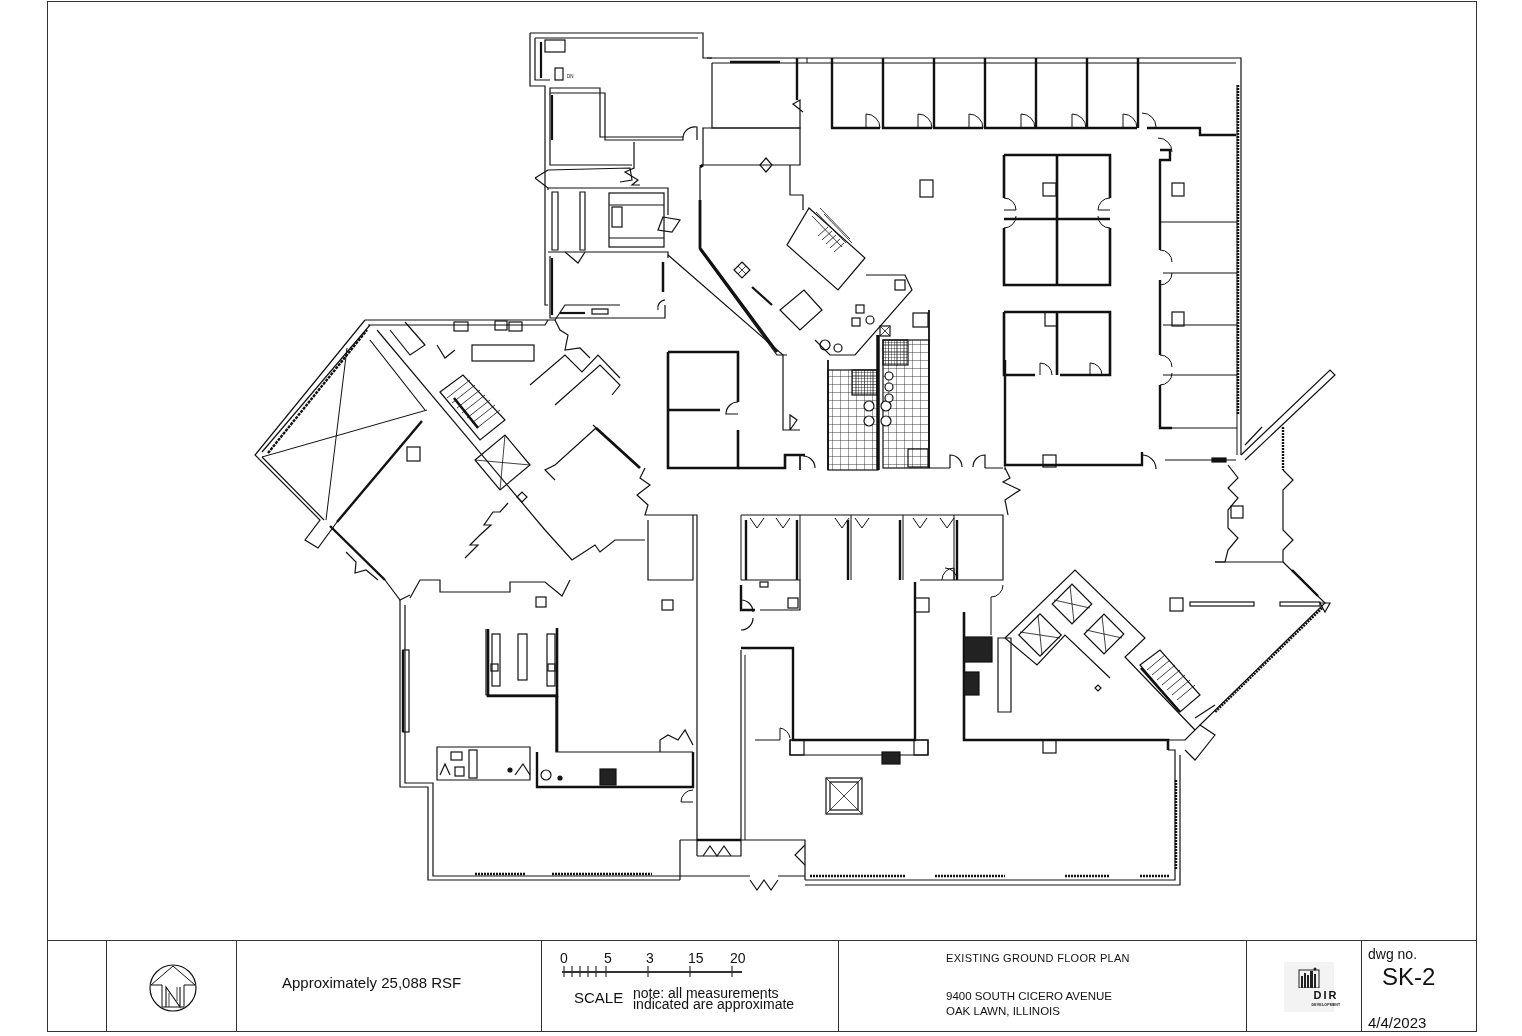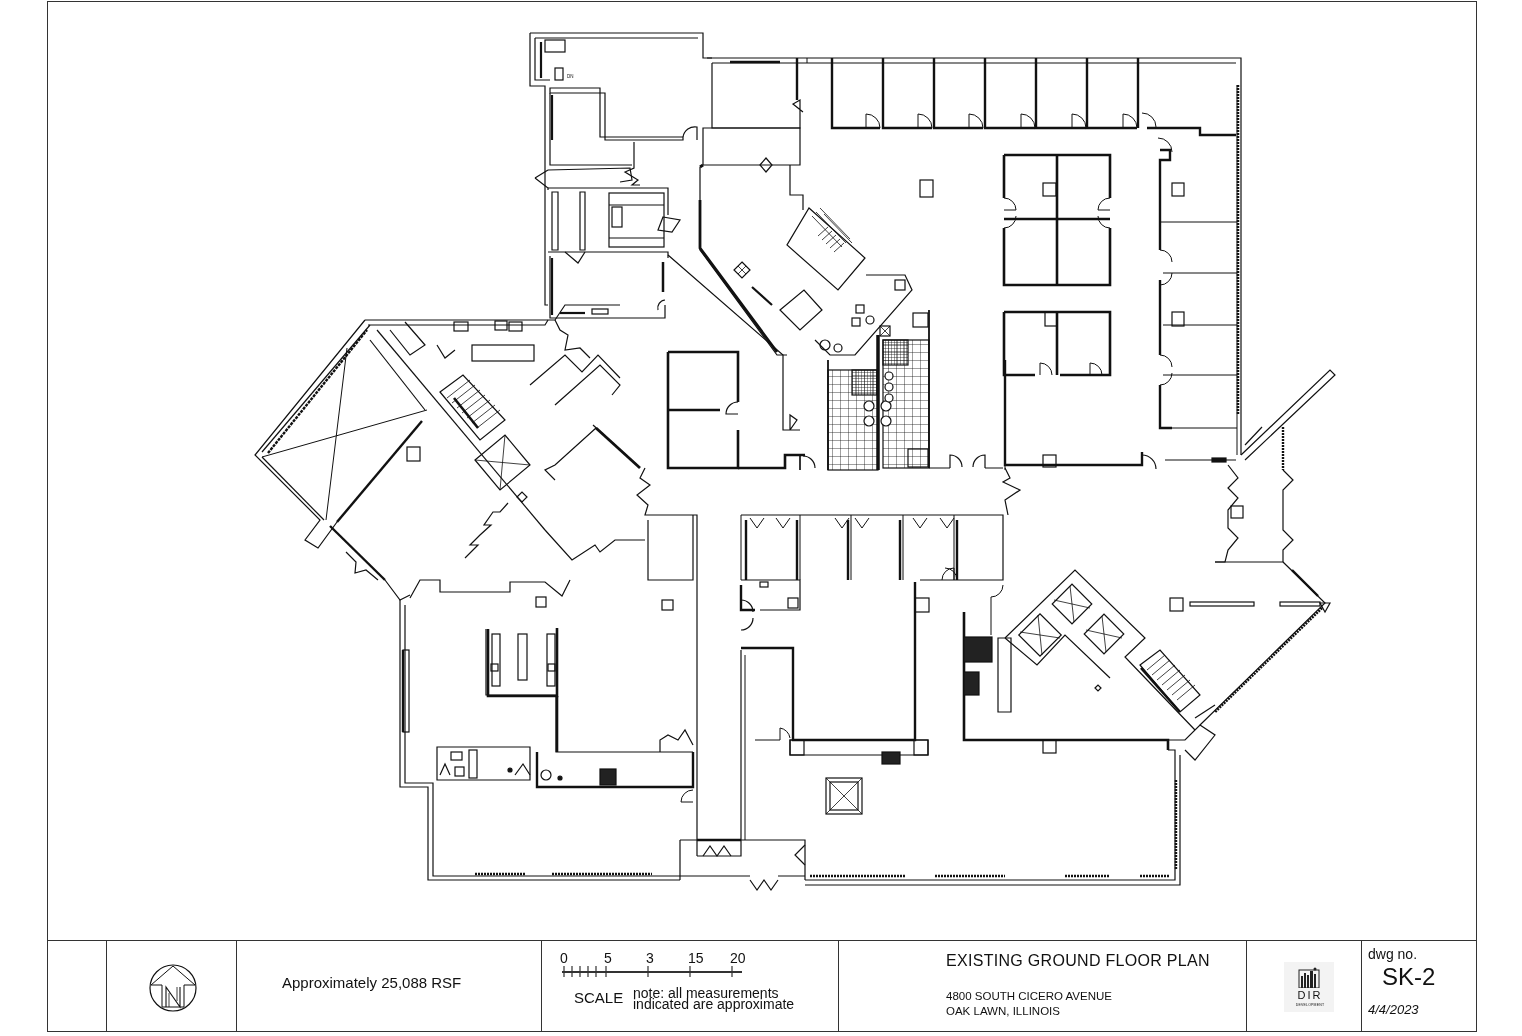--- a/index.html
+++ b/index.html
@@ -13,28 +13,28 @@
   .c2 { left: 190px; width: 305px; }
   .c3 { left: 495px; width: 297px; }
   .c4 { left: 792px; width: 408px; }
   .c5 { left: 1200px; width: 115px; }
   .c6 { left: 1315px; width: 115px; border-right: none; text-align: right; }
   .area-text { position: absolute; left: 45px; top: 33px; font-size: 15px; }
   .scale-nums { position: absolute; left: 18px; top: 9px; font-size: 14px; width: 200px; height: 18px; }
   .scale-nums span { position: absolute; }
   .scale-label { position: absolute; left: 32px; top: 48px; font-size: 15px; }
   .scale-note { position: absolute; left: 91px; top: 47px; font-size: 14px; line-height: 11px; }
-  .plan-title { position: absolute; left: 107px; top: 11px; font-size: 16px; letter-spacing: 0.3px; }
+  .plan-title { position: absolute; left: 107px; top: 11px; font-size: 11px; letter-spacing: 0.3px; }
   .addr1 { position: absolute; left: 107px; top: 49px; font-size: 11.5px; }
   .addr2 { position: absolute; left: 107px; top: 64px; font-size: 11.5px; }
   .dwg-label { position: absolute; left: 6px; top: 5px; font-size: 14px; }
   .dwg-no { position: absolute; left: 20px; top: 22px; font-size: 24px; }
-  .dwg-date { position: absolute; left: 6px; top: 61px; font-size: 13px; font-style: italic; }
+  .dwg-date { position: absolute; left: 6px; top: 73px; font-size: 15px; }
   .logo { position: absolute; left: 37px; top: 21px; width: 50px; height: 50px; background: #f3f3f3; }
-  .logo-text { position: absolute; left: 1px; width: 50px; text-align: center; font-weight: normal; }
+  .logo-text { position: absolute; left: 17px; width: 50px; text-align: center; font-weight: bold; }
   .logo-dir { top: 27px; font-size: 11px; letter-spacing: 2px; }
   .logo-dev { top: 41px; font-size: 3.5px; letter-spacing: 0.2px; }
   .north { position: absolute; left: 41px; top: 22px; }
 </style>
 </head>
 <body>
 
 <div class="sheet"></div>
 
 <svg class="plan" width="1522" height="940" viewBox="0 0 1522 940" xmlns="http://www.w3.org/2000/svg">
@@ -433,21 +433,21 @@
     </svg>
     <div class="scale-label">SCALE</div>
     <div class="scale-note">
       <div>note: all measurements</div>
       <div>indicated are approximate</div>
     </div>
   </div>
 
   <div class="cell c4">
     <div class="plan-title">EXISTING GROUND FLOOR PLAN</div>
-    <div class="addr1">4800 SOUTH CICERO AVENUE</div>
+    <div class="addr1">9400 SOUTH CICERO AVENUE</div>
     <div class="addr2">OAK LAWN, ILLINOIS</div>
   </div>
 
   <div class="cell c5">
     <div class="logo">
       <svg style="position:absolute;left:13px;top:4px" width="24" height="22">
         <rect x="2" y="4" width="20" height="18" fill="none" stroke="#222" stroke-width="1"></rect>
         <g fill="#222">
           <rect x="4" y="10" width="2" height="12"></rect>
             <rect x="7" y="7" width="2" height="15"></rect>

